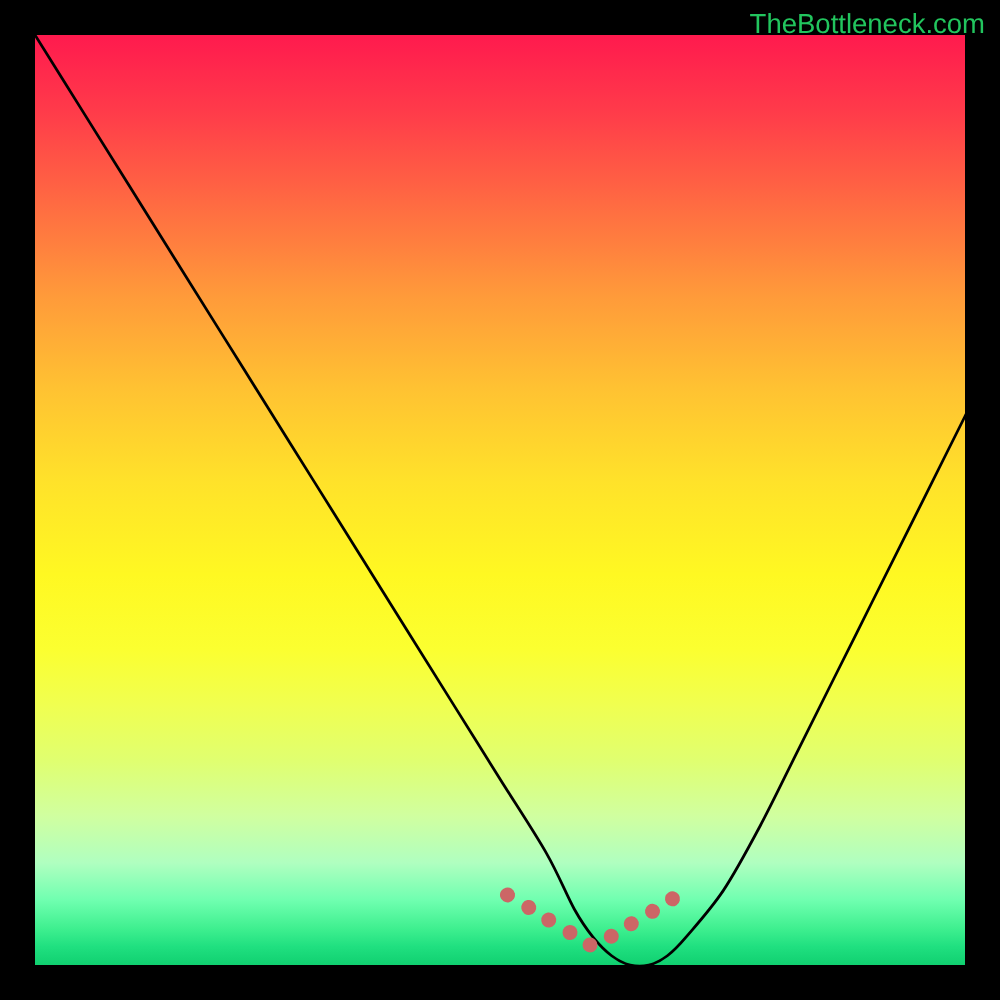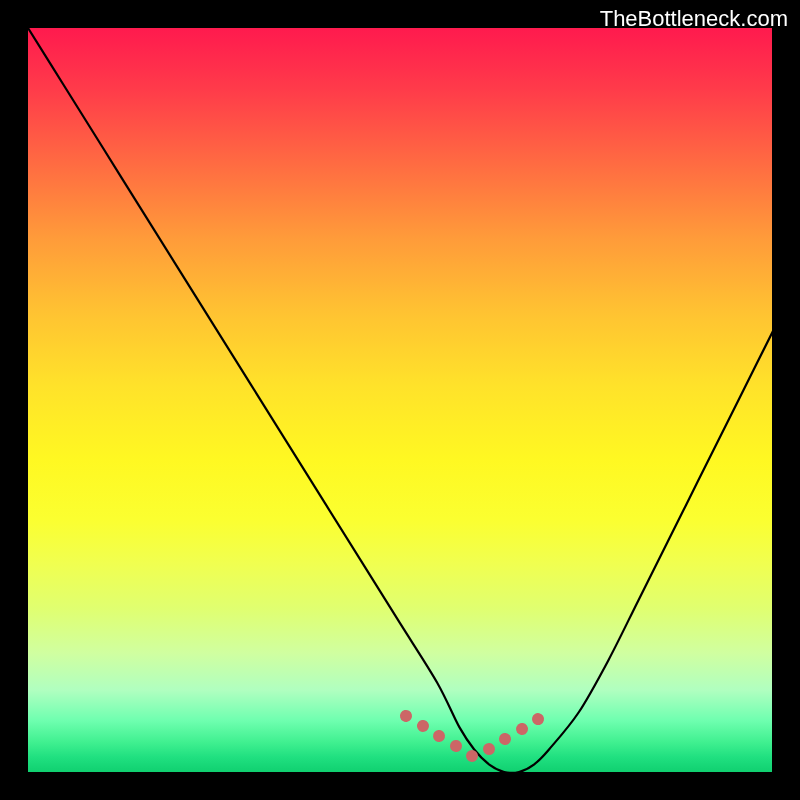--- a/index.html
+++ b/index.html
@@ -8,21 +8,21 @@
     width: 800px;
     height: 800px;
     background: #000;
     position: relative;
     font-family: Arial, Helvetica, sans-serif;
   }
   .watermark {
     position: absolute;
     top: 6px;
     right: 12px;
-    color: #ffffff;
+    color: #22c55e;
     font-size: 22px;
     font-weight: 500;
     z-index: 10;
   }
   .plot-area {
     position: absolute;
     left: 28px;
     top: 28px;
     width: 744px;
     height: 744px;

